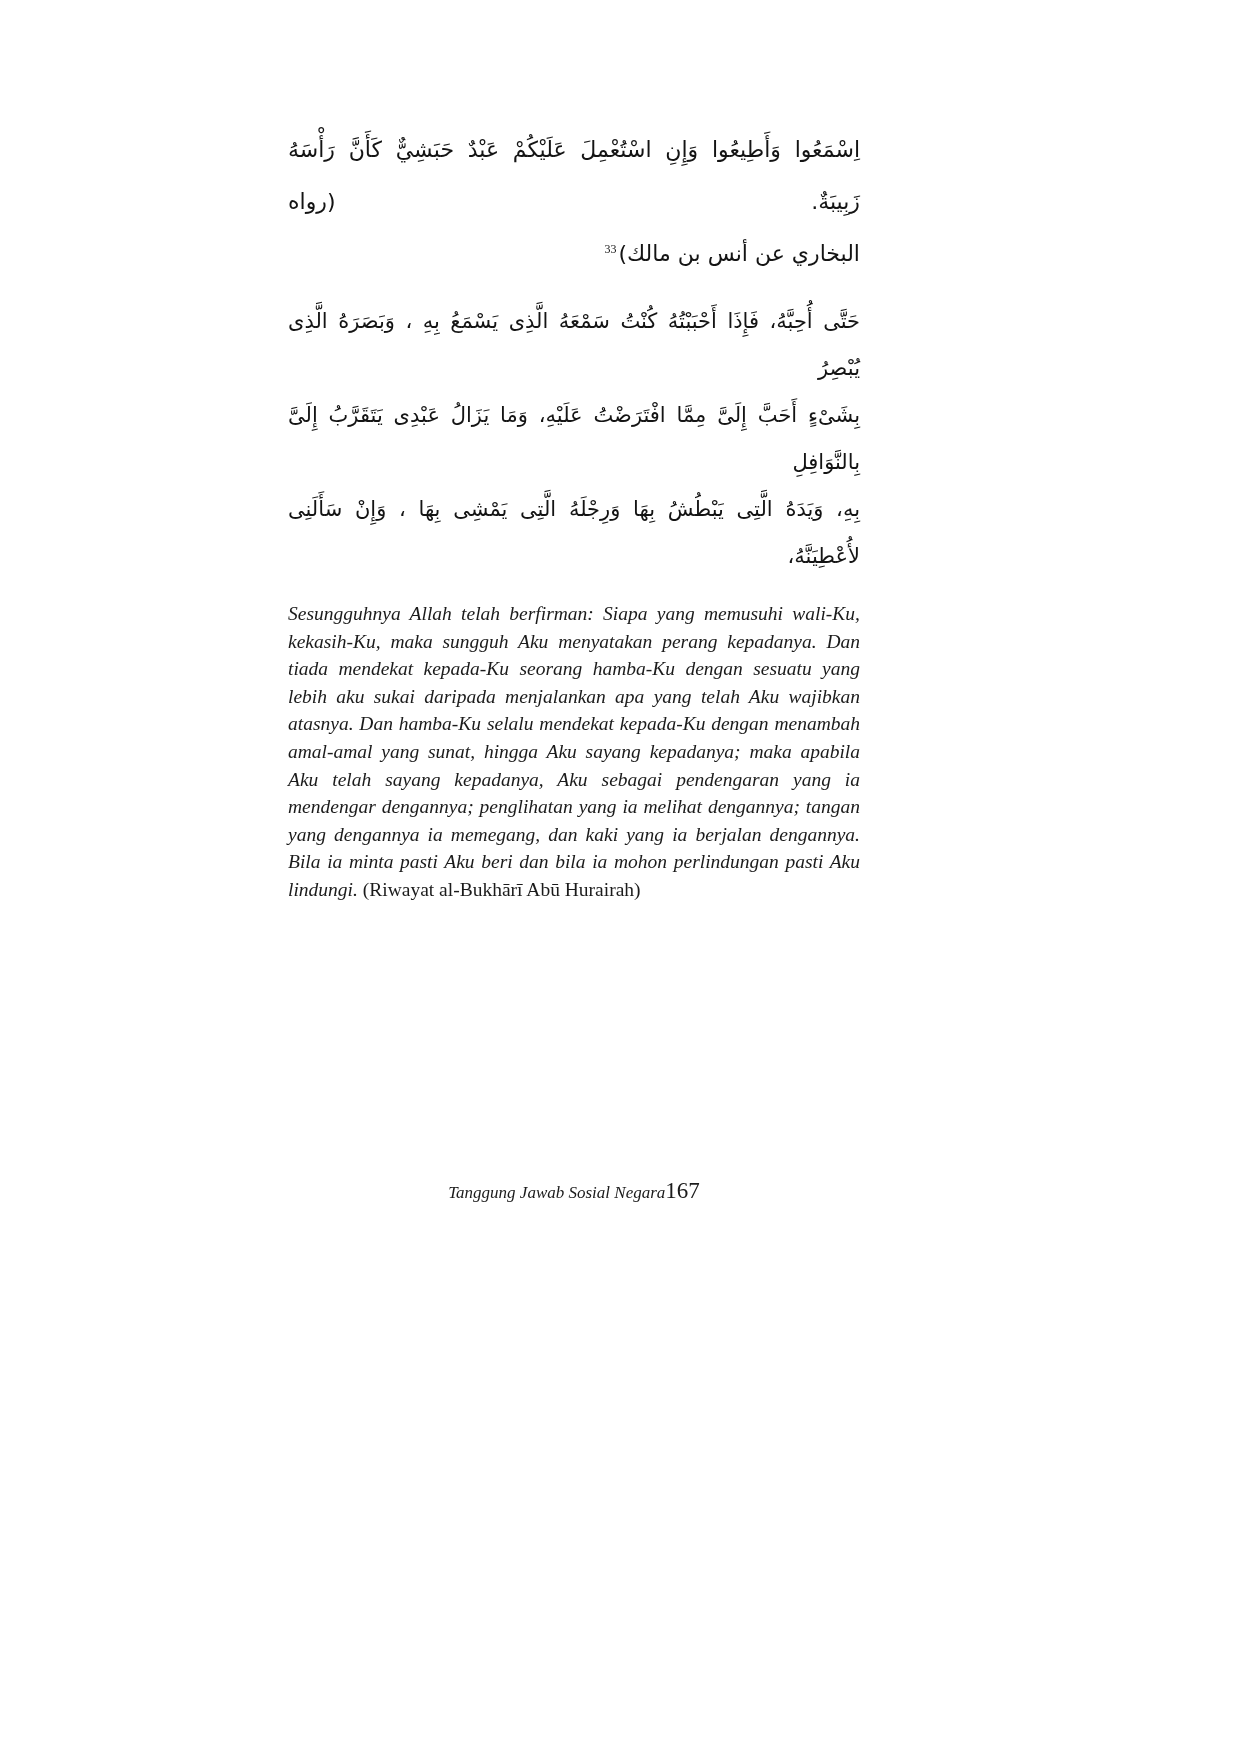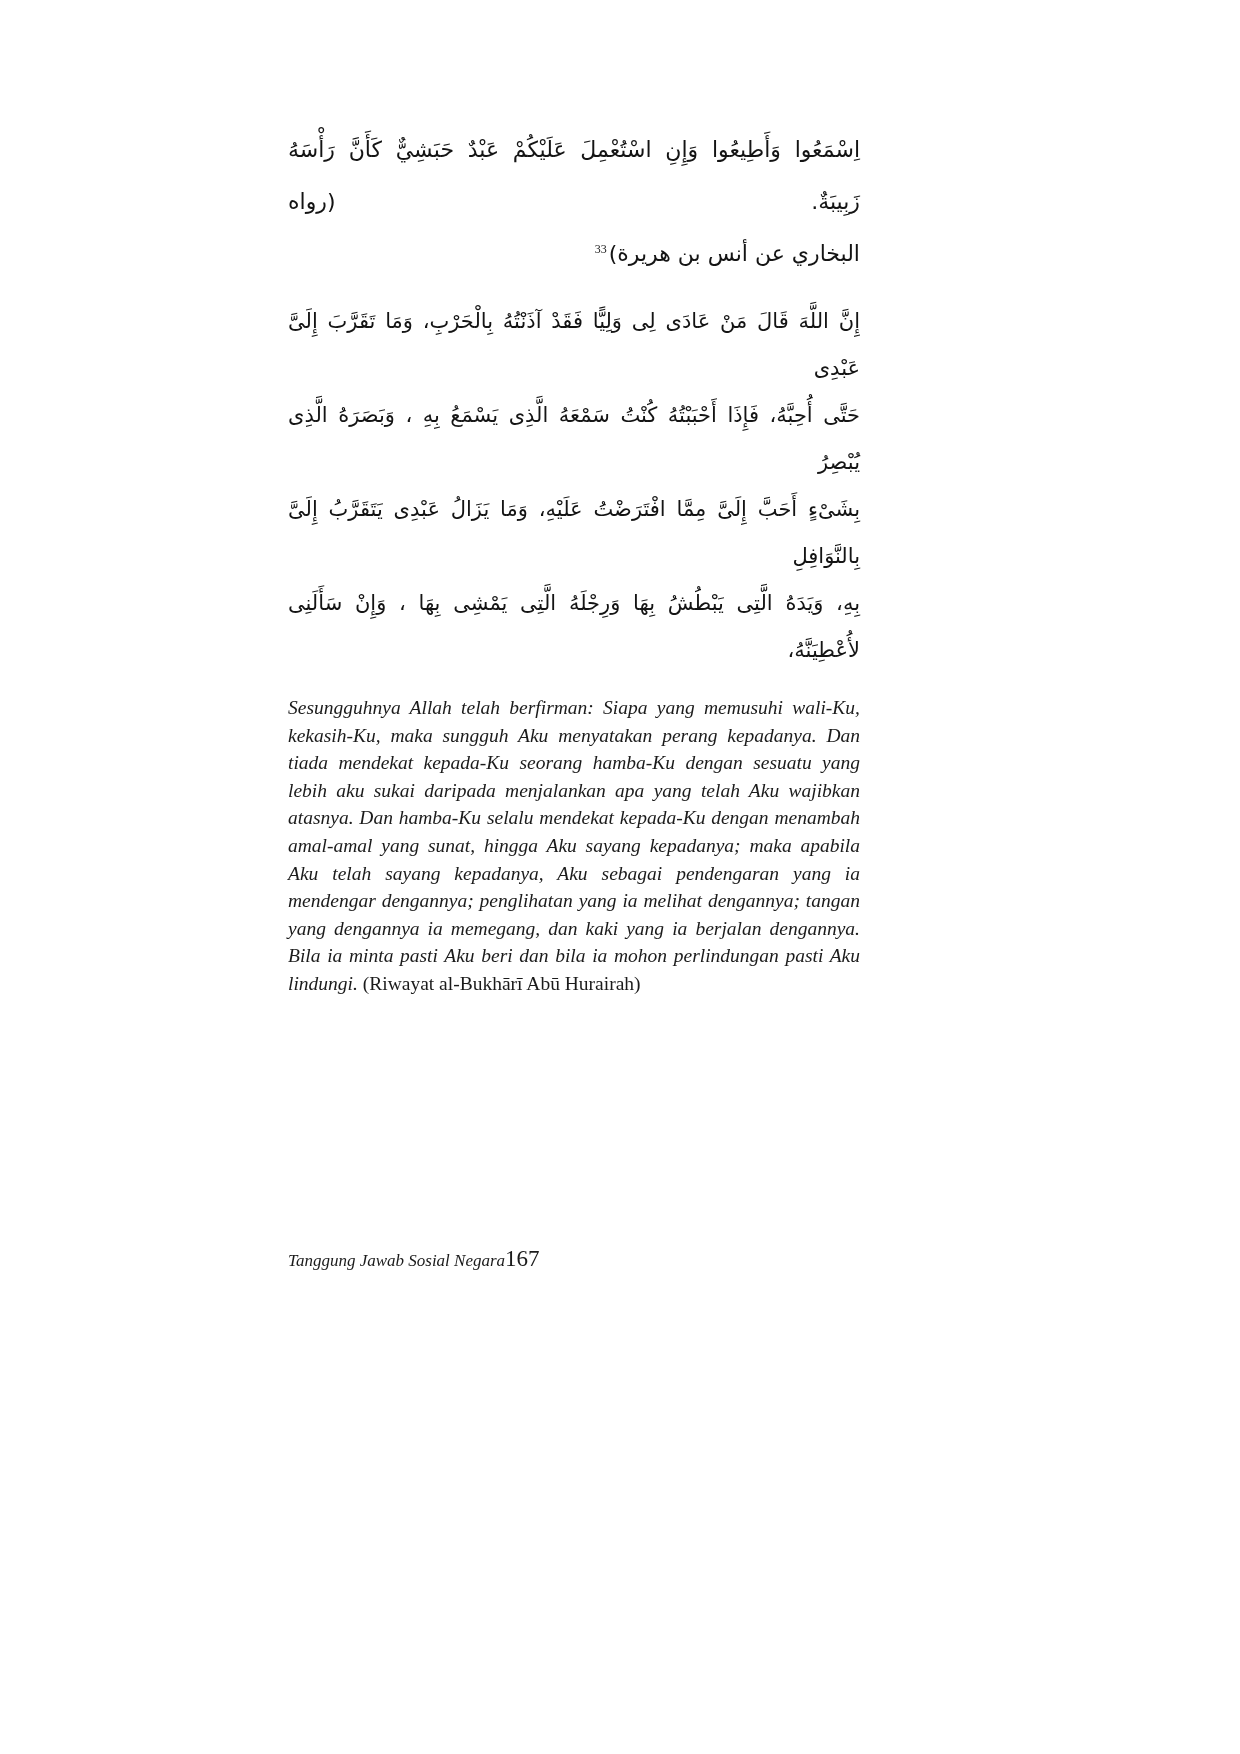--- a/index.html
+++ b/index.html
@@ -45,50 +45,47 @@
     text-align: justify;
     margin: 0;
   }
   .para.indent { text-indent: 55px; }
   .mt { margin-top: 13px; }
   .italic { font-style: italic; }
   
   .footer {
     position: absolute;
     left: 288px;
-    top: 1246px;
+    top: 1178px;
     width: 572px;
     display: flex;
-    justify-content: flex-start;
+    justify-content: center;
     align-items: baseline;
   }
   .footer-title { font-style: italic; font-size: 17px; }
   .footer-page { font-size: 23px; }
 </style>
 </head>
 <body>
 
 <div class="page">
   <div class="content">
 
     <div class="arabic hadith-anas">
       <div class="ar-line stretch">
         <span>اِسْمَعُوا وَأَطِيعُوا وَإِنِ اسْتُعْمِلَ عَلَيْكُمْ عَبْدٌ حَبَشِيٌّ كَأَنَّ رَأْسَهُ زَبِيبَةٌ. (رواه</span>
       </div>
       <div class="ar-line">
-        <span>البخاري عن أنس بن هريرة)</span><sup class="fn">33</sup>
+        <span>البخاري عن أنس بن مالك)</span><sup class="fn">33</sup>
       </div>
     </div>
 
 
 
     <div class="arabic hadith-hurairah">
-      <div class="ar-line stretch">
-        <span>إِنَّ اللَّهَ قَالَ مَنْ عَادَى لِى وَلِيًّا فَقَدْ آذَنْتُهُ بِالْحَرْبِ، وَمَا تَقَرَّبَ إِلَىَّ عَبْدِى</span>
-      </div>
       <div class="ar-line stretch">
         <span>حَتَّى أُحِبَّهُ، فَإِذَا أَحْبَبْتُهُ كُنْتُ سَمْعَهُ الَّذِى يَسْمَعُ بِهِ ، وَبَصَرَهُ الَّذِى يُبْصِرُ</span>
       </div>
       <div class="ar-line stretch">
         <span>بِشَىْءٍ أَحَبَّ إِلَىَّ مِمَّا افْتَرَضْتُ عَلَيْهِ، وَمَا يَزَالُ عَبْدِى يَتَقَرَّبُ إِلَىَّ بِالنَّوَافِلِ</span>
       </div>
       <div class="ar-line stretch">
         <span>بِهِ، وَيَدَهُ الَّتِى يَبْطُشُ بِهَا وَرِجْلَهُ الَّتِى يَمْشِى بِهَا ، وَإِنْ سَأَلَنِى لأُعْطِيَنَّهُ،</span>
       </div>
     </div>

